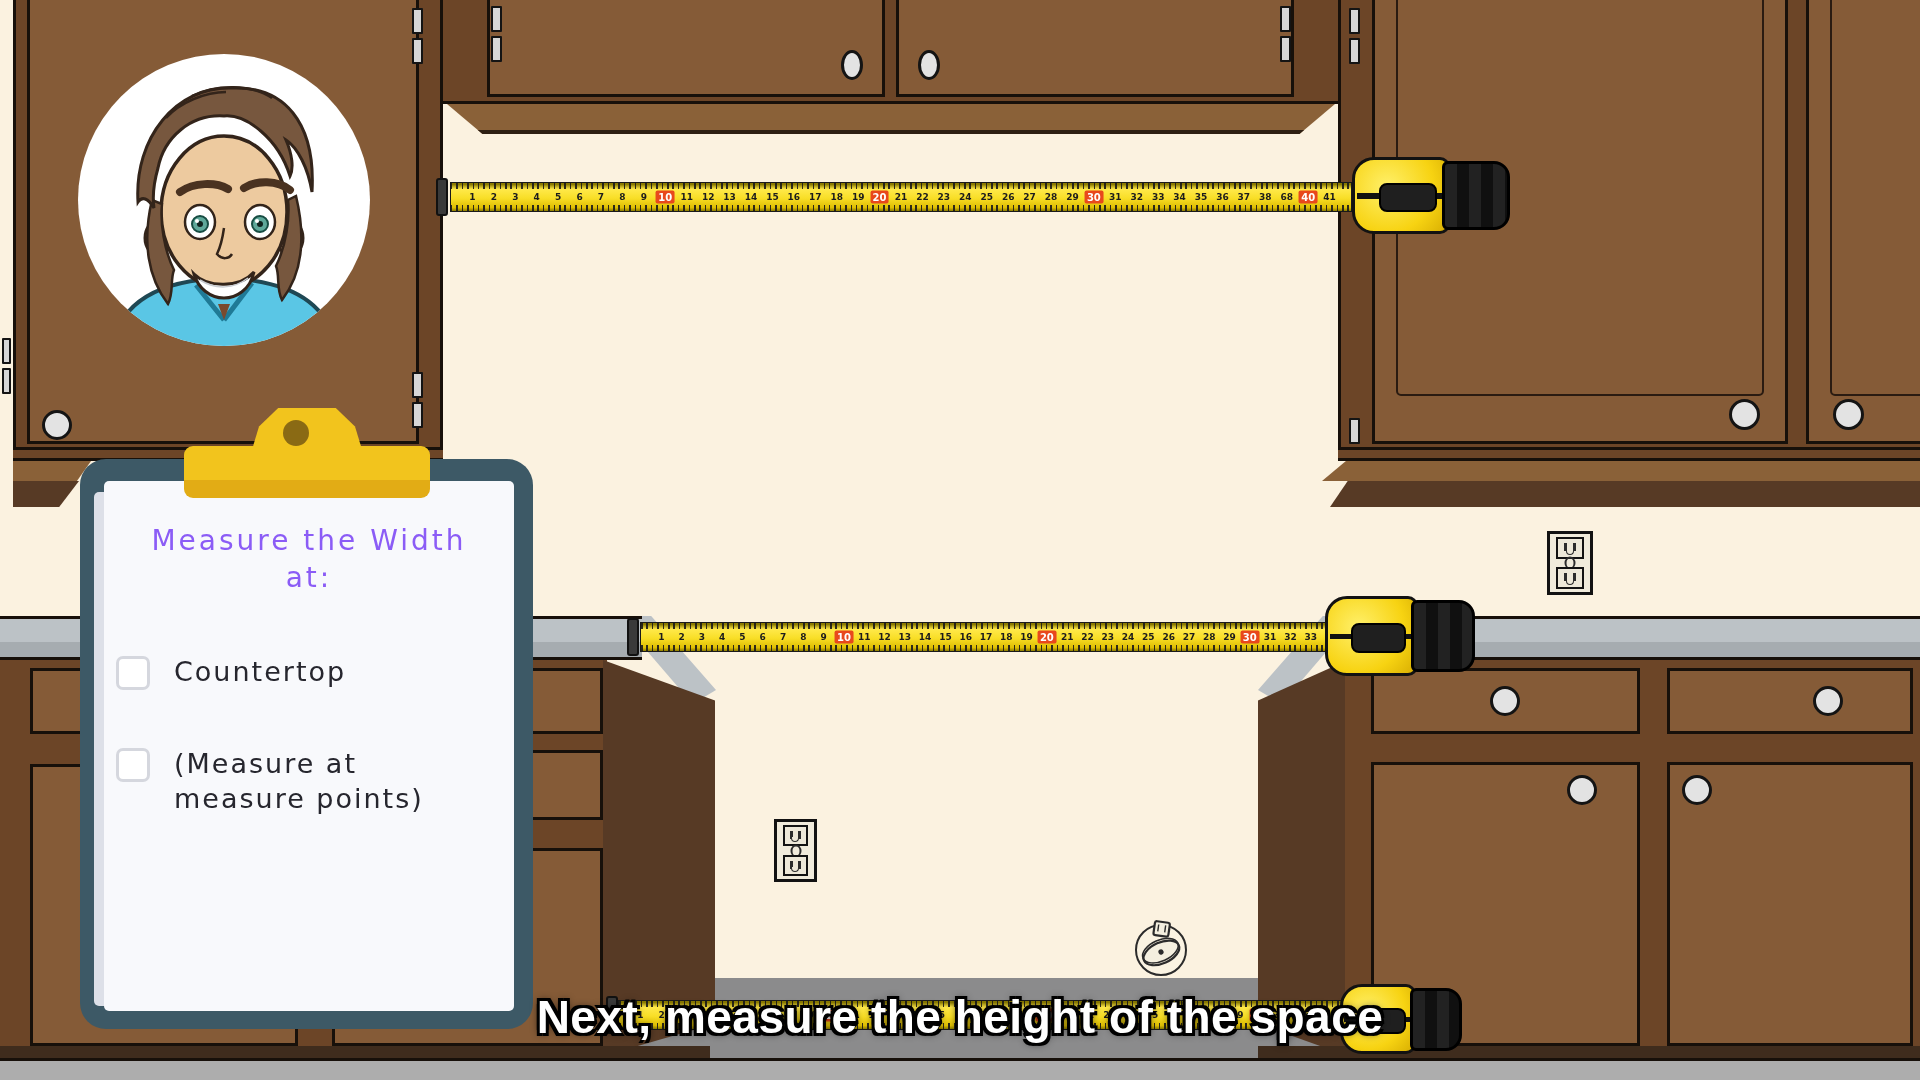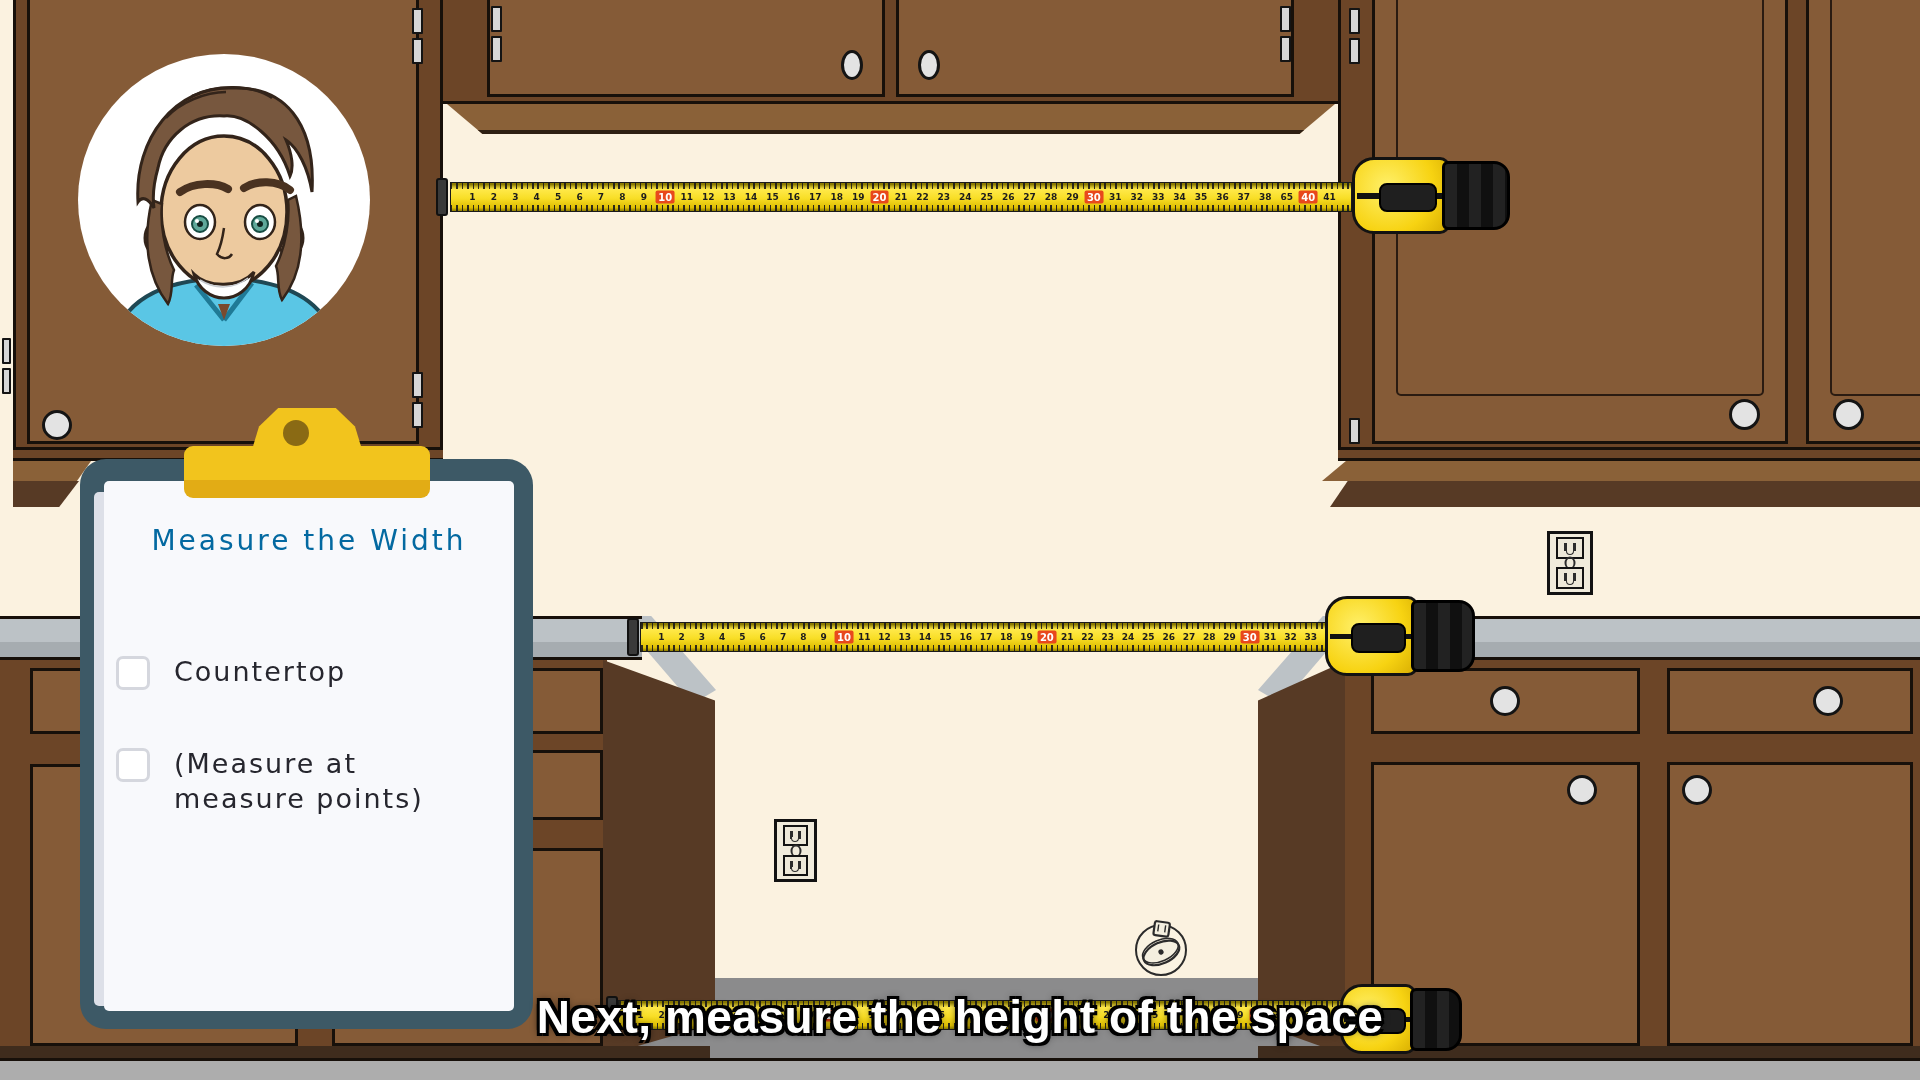--- a/index.html
+++ b/index.html
@@ -49,21 +49,21 @@
   
   #clipboard{position:absolute;left:80px;top:406px;width:453px;height:623px;}
   .clip-hump{position:absolute;left:167px;top:2px;width:120px;height:58px;background:var(--clip_yellow);
       clip-path:polygon(0 100%,10% 32%,26% 0,74% 0,90% 32%,100% 100%);border-radius:20px;}
   .clip-hole{position:absolute;left:203px;top:14px;width:26px;height:26px;background:#8A6A14;border-radius:50%;}
   .clip-board{position:absolute;left:0;top:53px;width:453px;height:570px;background:var(--board);border-radius:26px;}
   .paper-under{position:absolute;left:14px;top:86px;width:416px;height:514px;background:#DDE0E8;border-radius:5px;}
   .paper{position:absolute;left:24px;top:75px;width:410px;height:530px;background:var(--paper);border-radius:5px;}
   .clip-bar{position:absolute;left:104px;top:40px;width:246px;height:52px;border-radius:9px;
       background:linear-gradient(180deg,var(--clip_yellow) 0 66%,#E2AC15 66% 100%);}
-  .cl-title{position:absolute;left:24px;top:116px;width:410px;text-align:center;color:#0369a1;
+  .cl-title{position:absolute;left:24px;top:116px;width:410px;text-align:center;color:#8b5cf6;
       font-size:28px;letter-spacing:3px;line-height:37px;font-family:"DejaVu Sans",sans-serif;}
   #checklist{position:absolute;left:36px;top:248px;width:398px;}
   .check-row{display:flex;align-items:flex-start;}
   .check-row:nth-child(1){margin-bottom:56px;}
   .check-row:nth-child(2){margin-bottom:32px;}
   .checkbox{flex:0 0 34px;width:34px;height:34px;background:#fff;border:3.5px solid #D5D7DE;border-radius:7px;
       box-sizing:border-box;margin:2px 24px 0 0;}
   .check-label{color:#26262E;font-size:27px;line-height:35px;letter-spacing:2px;font-family:"DejaVu Sans",sans-serif;}
   
   #caption{position:absolute;left:0;top:990px;width:1920px;text-align:center;color:#fff;
@@ -243,21 +243,21 @@
       <span class="tape-num" style="left: 621.429px;">29</span>
       <span class="tape-num red" style="left: 642.857px;">30</span>
       <span class="tape-num" style="left: 664.286px;">31</span>
       <span class="tape-num" style="left: 685.714px;">32</span>
       <span class="tape-num" style="left: 707.143px;">33</span>
       <span class="tape-num" style="left: 728.571px;">34</span>
       <span class="tape-num" style="left: 750px;">35</span>
       <span class="tape-num" style="left: 771.429px;">36</span>
       <span class="tape-num" style="left: 792.857px;">37</span>
       <span class="tape-num" style="left: 814.286px;">38</span>
-      <span class="tape-num" style="left: 835.714px;">65</span>
+      <span class="tape-num" style="left: 835.714px;">68</span>
       <span class="tape-num red" style="left: 857.143px; text-align: center;">40</span>
       <span class="tape-num" style="left: 878.571px;">41</span>
     </div>
   <div class="tape-body" style="left:1352px;top:157px;width:158px;height:77px;z-index:20;">
     <div class="tb-yellow"></div>
     <div class="tb-hline"></div>
       <div class="tb-clip"></div>
     <div class="tb-case"></div>
   </div>
 
@@ -383,20 +383,21 @@
 
   <div id="clipboard" style="z-index:40;">
     <div class="clip-hump"></div>
     <div class="clip-hole"></div>
     <div class="clip-board"></div>
     <div class="paper-under"></div>
     <div class="paper"></div>
     <div class="clip-bar"></div>
     <div class="cl-title">
       <div>Measure the Width</div>
+      <div>at:</div>
     </div>
     <div id="checklist">
         <div class="check-row">
           <span class="checkbox"></span>
           <div class="check-label">
             <div>Countertop</div>
           </div>
         </div>
         <div class="check-row">
           <span class="checkbox"></span>

